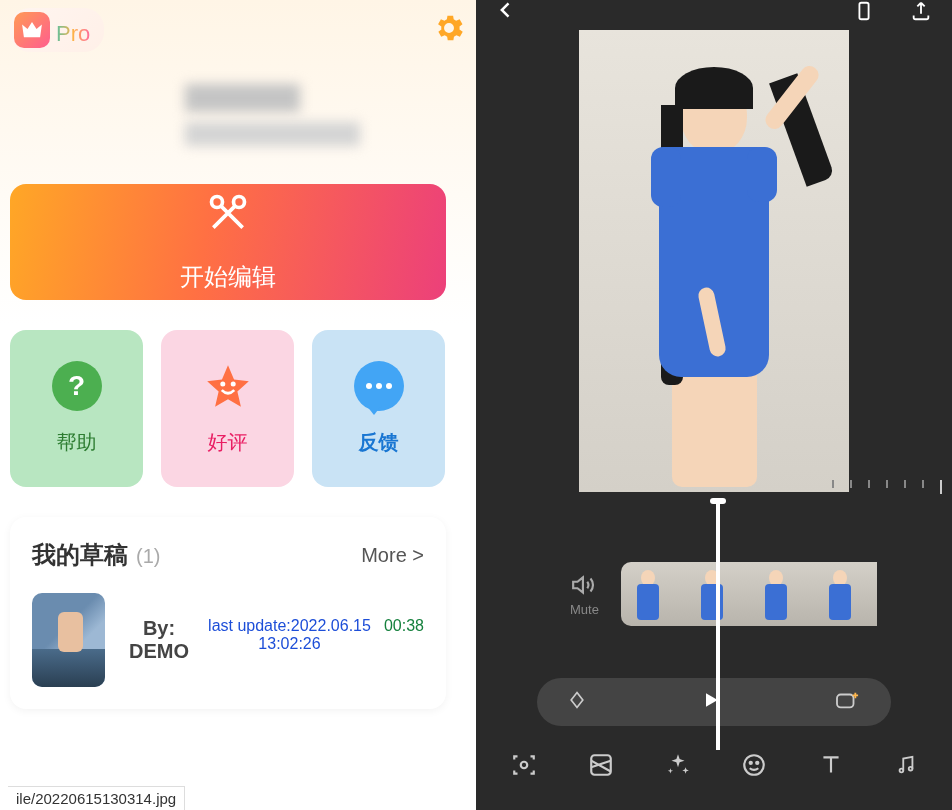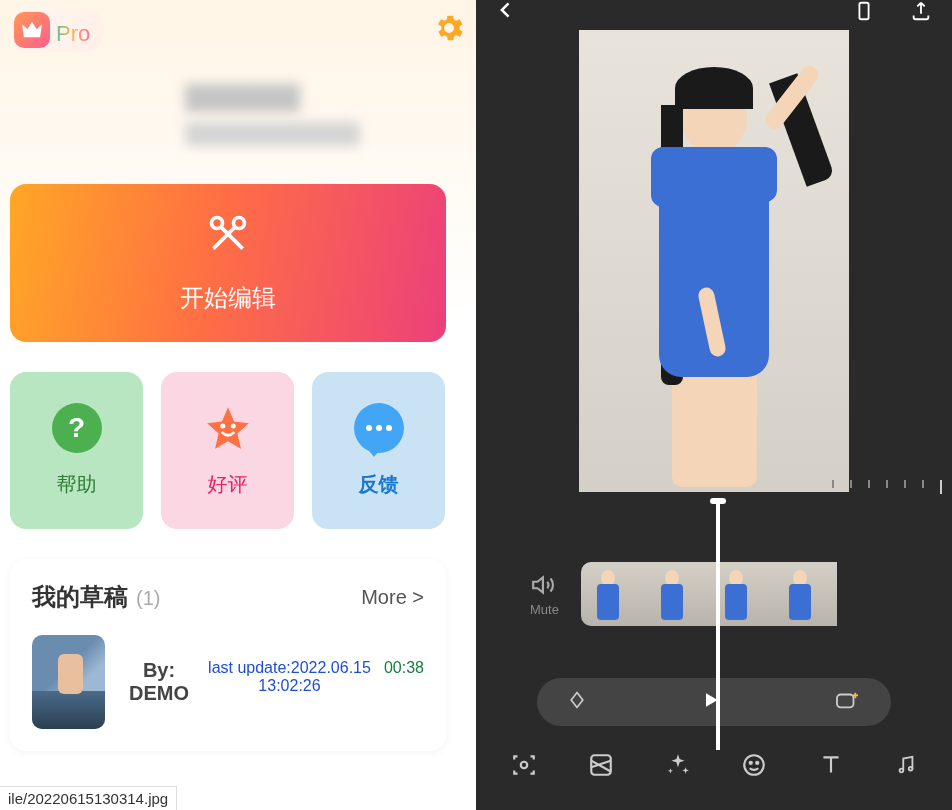--- a/index.html
+++ b/index.html
@@ -70,21 +70,21 @@
       margin-bottom: 10px;
     }
     .blur-line2 {
       width: 175px; height: 24px;
       background: #d4d4d4;
       filter: blur(6px);
     }
     
     .start-edit-card {
       width: 436px;
-      height: 158px;
+      height: 116px;
       margin: 38px 0 0 0;
       border-radius: 16px;
       background: linear-gradient(100deg, #ffa726 0%, #ff7043 45%, #ec407a 100%);
       display: flex;
       flex-direction: column;
       align-items: center;
       justify-content: center;
       color: #fff;
       gap: 26px;
       cursor: pointer;
@@ -209,21 +209,21 @@
       border-radius: 6px;
     }
     
     .draft-info { display: flex; flex-direction: row; gap: 10px; }
     .draft-by { font-size: 20px; font-weight: 600; color: #444; }
     .draft-update { font-size: 16px; color: #1d4ed8; }
     .draft-duration { font-size: 16px; color: #15803d; font-weight: 500; }
     
     .filepath-bar {
       position: absolute;
-      bottom: 0; left: 0;
+      bottom: 0; left: 8px;
       background: #fff;
       padding: 3px 8px;
       font-size: 15px;
       color: #333;
       border-top: 1px solid #ddd;
       border-right: 1px solid #ddd;
     }
     
     
     .right-panel {
@@ -376,21 +376,21 @@
       width: 16px; height: 6px;
       background: #fff;
       border-radius: 3px;
     }
     
     .timeline-row {
       display: flex;
       align-items: center;
       margin-top: 70px;
       gap: 22px;
-      padding-left: 54px;
+      padding-left: 94px;
     }
     
     .mute-col {
       display: flex;
       flex-direction: column;
       align-items: center;
       gap: 4px;
       color: #888;
     }
     .mute-label { font-size: 13px; }

